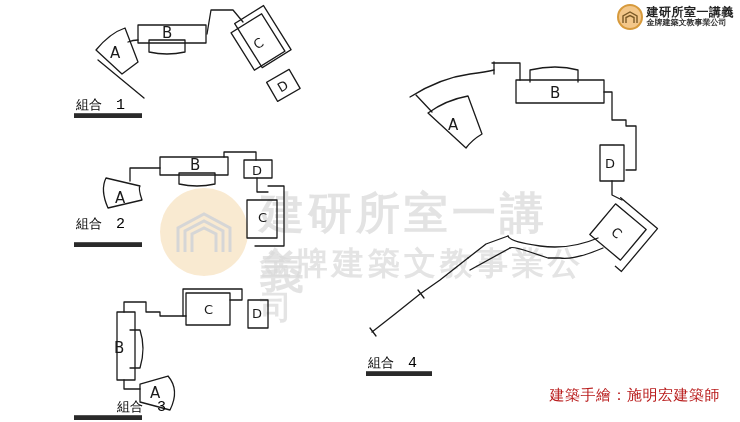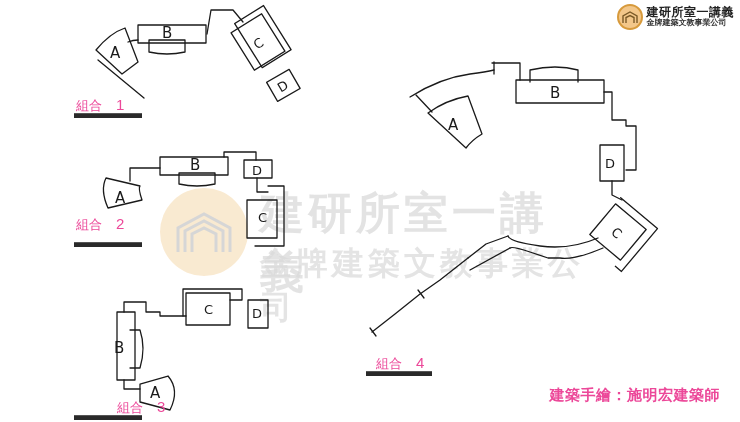--- a/index.html
+++ b/index.html
@@ -3,36 +3,36 @@
 <meta charset="utf-8">
 <style>
   html, body { margin:0; padding:0; }
   body { width:740px; height:422px; background:#ffffff; position:relative; overflow:hidden;
          font-family:"DejaVu Sans", sans-serif; }
   .canvas { position:absolute; left:0; top:0; width:740px; height:422px; }
   svg.sketch { position:absolute; left:0; top:0; }
   svg.sketch .ln { stroke:#1a1a1a; stroke-width:1.3; fill:none; stroke-linecap:round; stroke-linejoin:round; }
   svg.sketch .lbl { font-family:"DejaVu Sans", sans-serif; font-size:15px; fill:#1a1a1a; }
   svg.sketch .lbl-sm { font-family:"DejaVu Sans", sans-serif; font-size:13px; fill:#1a1a1a; }
-  .caption { position:absolute; font-family:Liberation Sans, sans-serif; font-size:14px; color:#ec4899; }
+  .caption { position:absolute; font-family:Liberation Mono, monospace; font-size:14px; color:#000000; }
   .caption .word { font-size:13px; }
   .caption .num { margin-left:14px; font-size:15px; }
   .caption-underline { position:absolute; height:4px; background:#2a2a2a; border-top:1px solid #555; }
   .brand { position:absolute; right:6px; top:4px; display:flex; align-items:center; gap:4px; }
   .brand-logo { width:26px; height:26px; border-radius:50%; background:#f3c78a; border:2px solid #d79a3c;
                 display:flex; align-items:center; justify-content:center; box-sizing:border-box; }
   .brand-text { display:flex; flex-direction:column; line-height:1.1; }
   .brand-title { font-size:12px; font-weight:bold; color:#222; letter-spacing:0.5px; }
   .brand-sub { font-size:8px; font-weight:bold; color:#333; }
   .watermark { position:absolute; left:160px; top:178px; width:430px; height:110px; pointer-events:none; }
   .wm-circle { position:absolute; left:0; top:10px; width:88px; height:88px; border-radius:50%;
                background:#f8e3c2; opacity:0.75; display:flex; align-items:center; justify-content:center; }
   .wm-title { position:absolute; left:100px; top:6px; font-size:44px; font-weight:bold; color:#d8d8d8; opacity:0.7; letter-spacing:4px; }
   .wm-sub { position:absolute; left:100px; top:64px; font-size:32px; font-weight:bold; color:#dadada; opacity:0.7; letter-spacing:4px; }
-  .credit { position:absolute; right:20px; top:386px; font-size:15px; font-weight:bold; color:#ec4899; letter-spacing:0.5px; }
+  .credit { position:absolute; right:20px; top:386px; font-size:15px; font-weight:normal; color:#b91c1c; letter-spacing:0.5px; }
 </style>
 </head>
 <body>
 
 <div class="canvas">
 
   <div class="watermark">
     <div class="wm-circle">
       <svg width="60" height="44" viewBox="0 0 60 44">
         <g fill="none" stroke="#c9c9c9" stroke-width="3">
@@ -139,21 +139,21 @@
   <div class="caption" style="left:76px; top:215px;">
     <span class="word">組合</span><span class="num">2</span>
   </div>
   <div class="caption-underline" style="left:74px; top:242px; width:68px;"></div>
 
   <div class="caption" style="left:75px; top:398px;margin-left:42px;">
     <span class="word">組合</span><span class="num">3</span>
   </div>
   <div class="caption-underline" style="left:74px; top:415px; width:68px;"></div>
 
-  <div class="caption" style="left:376px; top:354px;">
+  <div class="caption" style="left:368px; top:354px;">
     <span class="word">組合</span><span class="num">4</span>
   </div>
   <div class="caption-underline" style="left:366px; top:371px; width:66px;"></div>
 
   <div class="brand">
     <div class="brand-logo">
       <svg width="16" height="12" viewBox="0 0 16 12">
         <g fill="none" stroke="#7a5a28" stroke-width="1.4">
           <path d="M1 12 V5 L8 1 L15 5 V12"></path>
           <path d="M4 12 V6.5 L8 4.5 L12 6.5 V12"></path>

